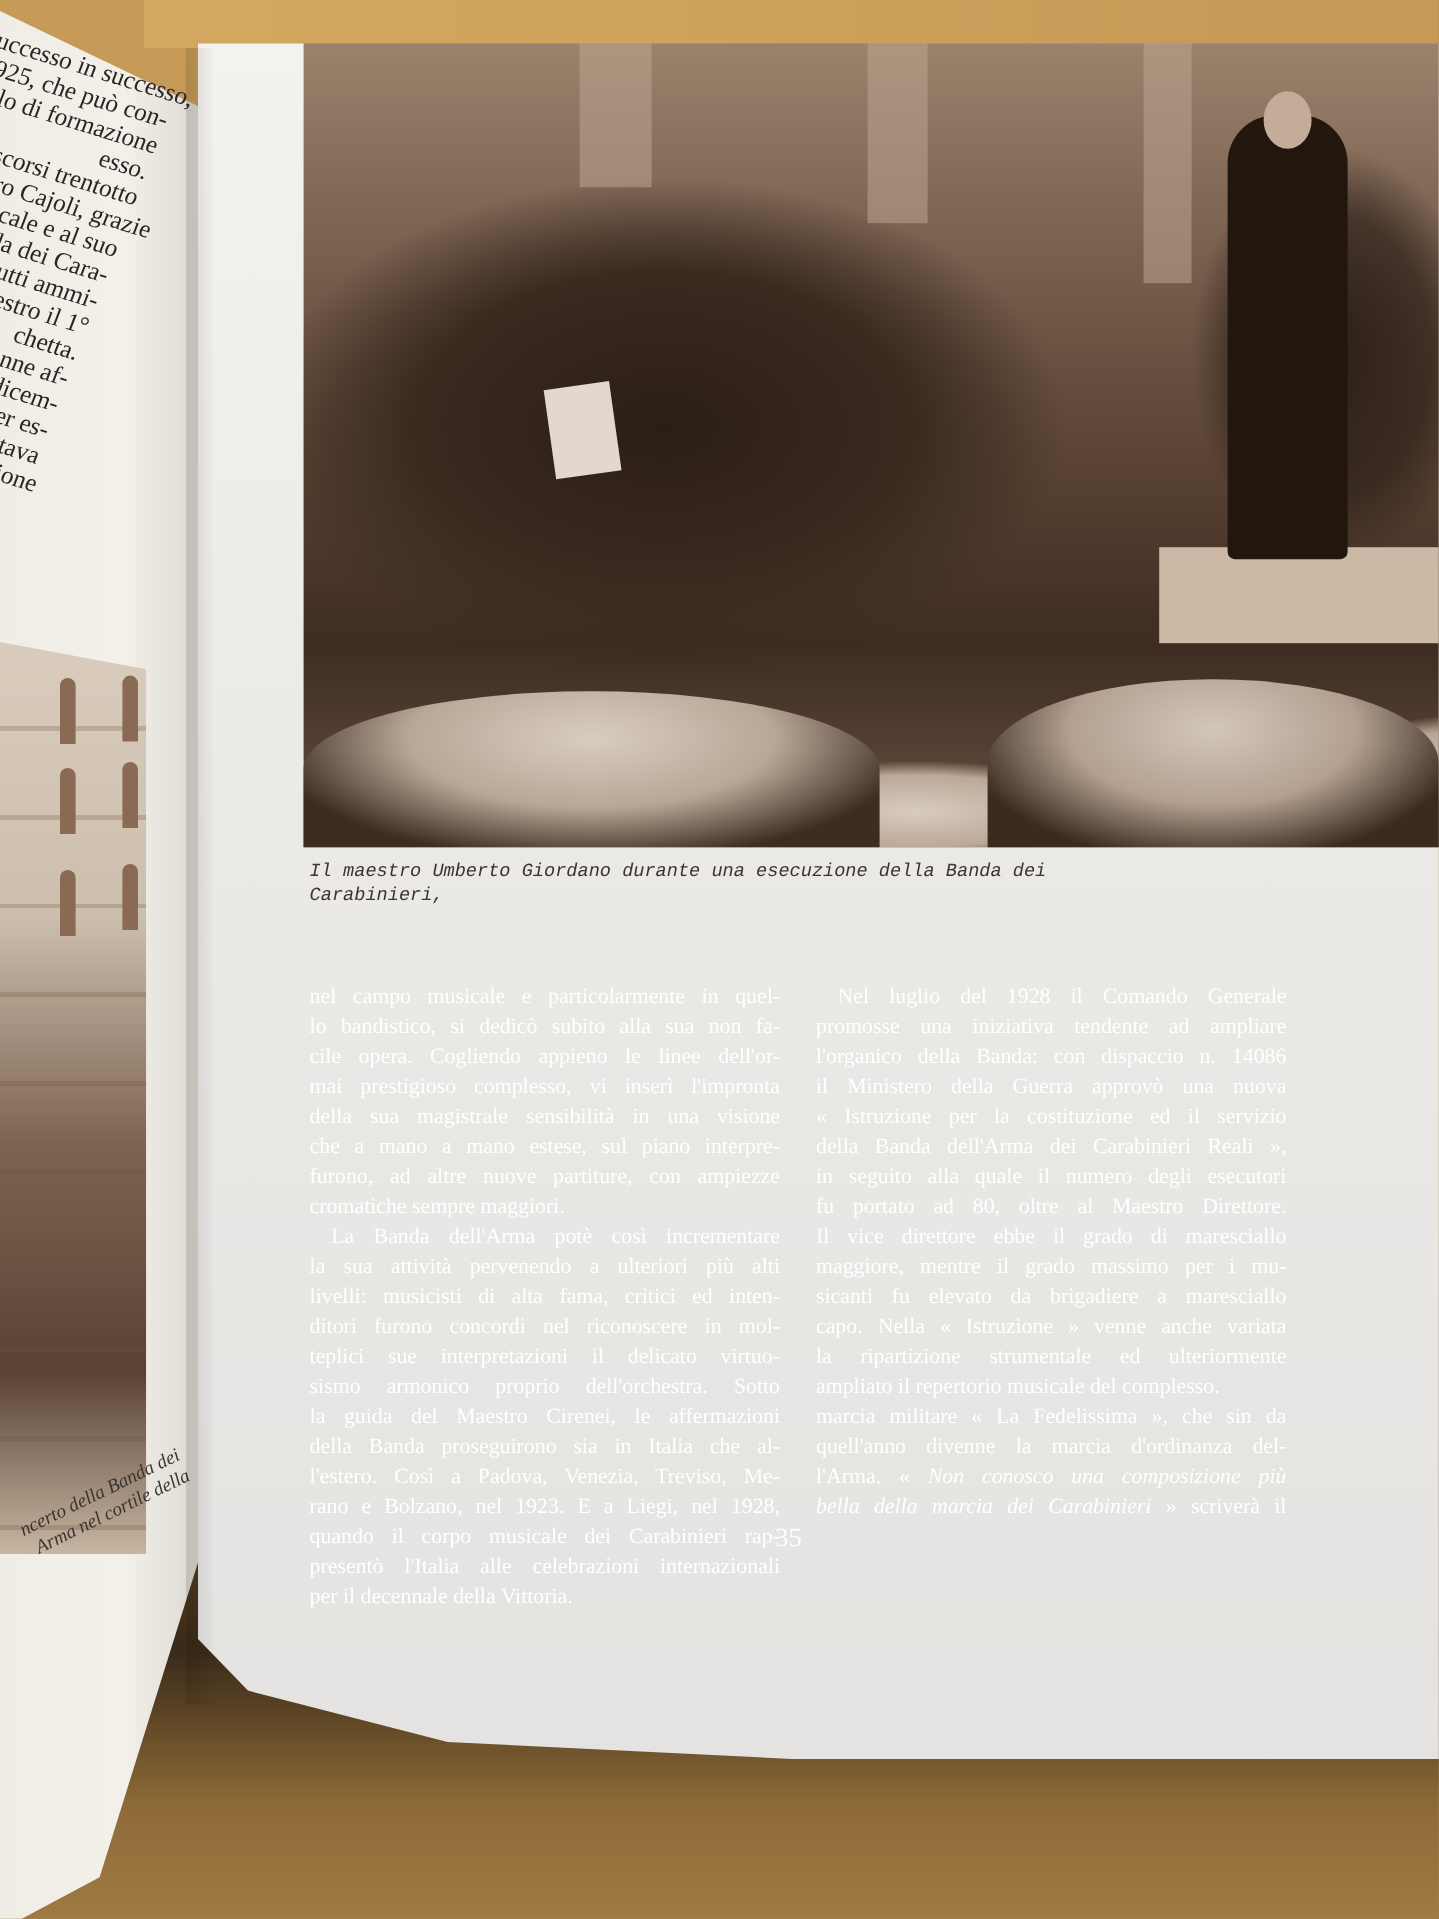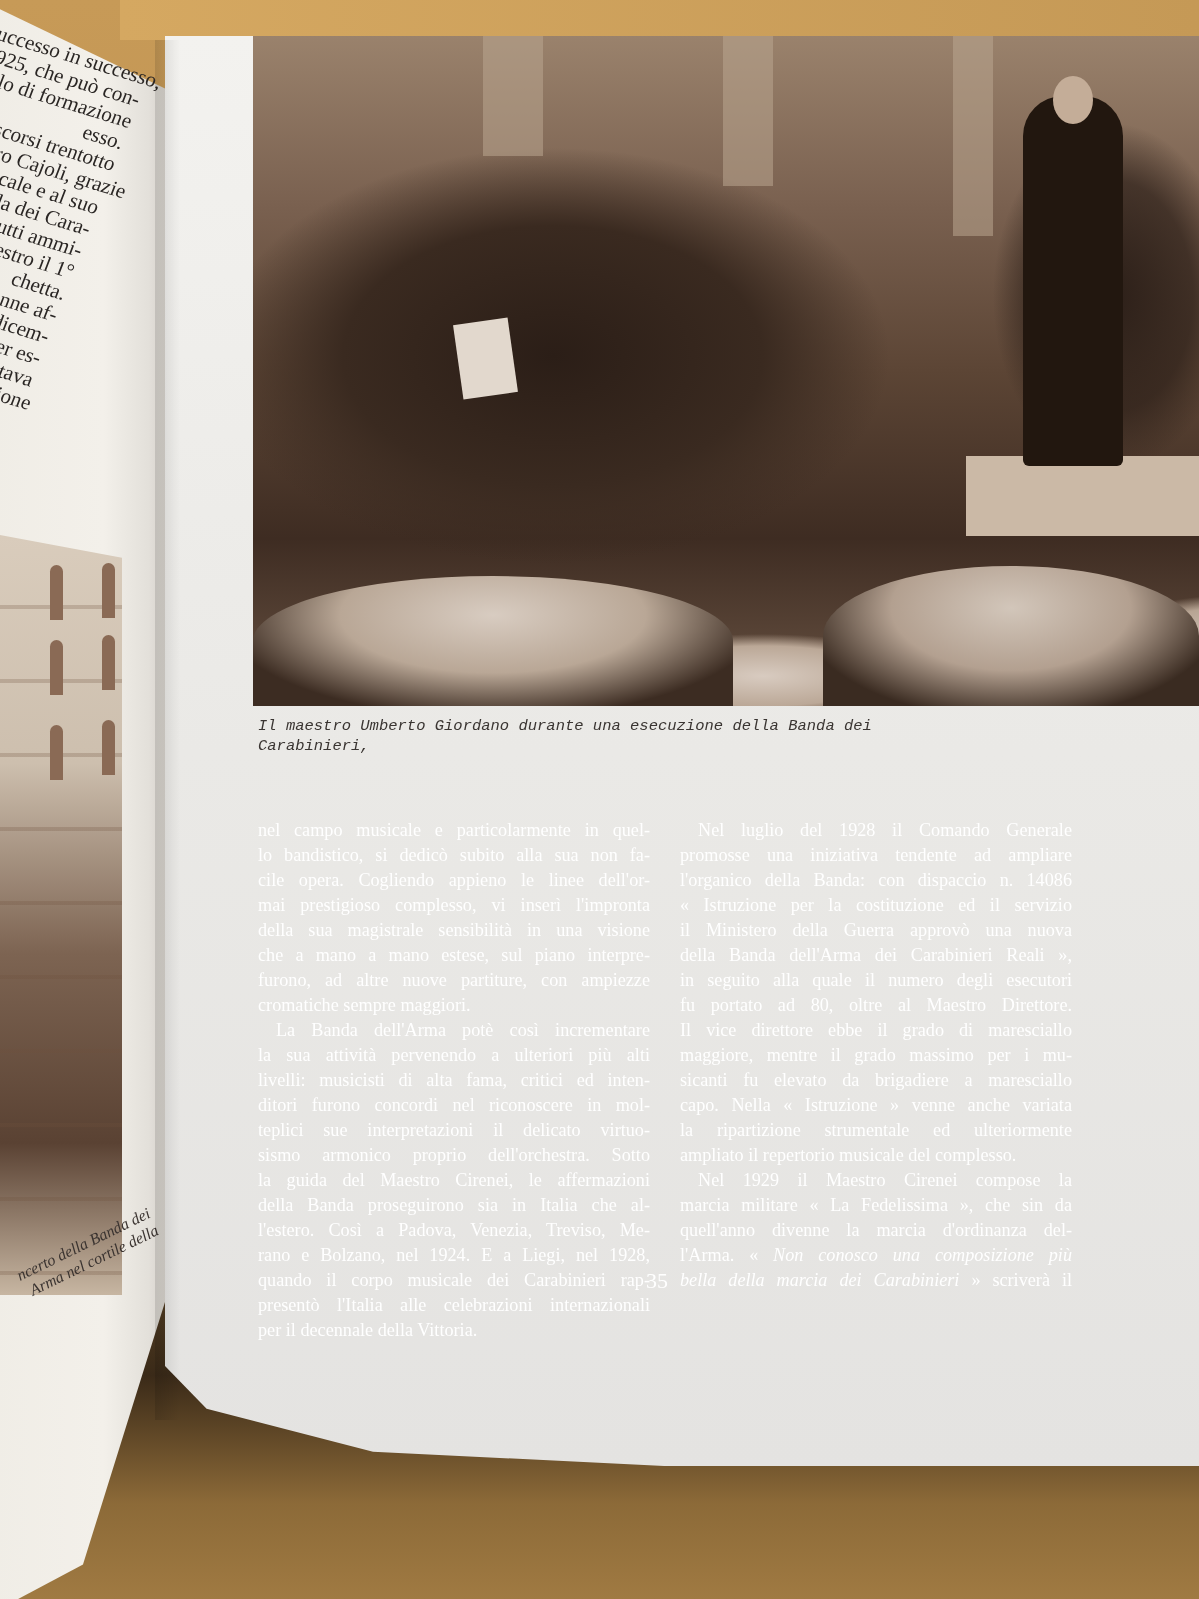--- a/index.html
+++ b/index.html
@@ -160,41 +160,40 @@
   <span class="line last">cromatiche sempre maggiori.</span>
   <span class="line indent">La Banda dell'Arma potè così incrementare</span>
   <span class="line">la sua attività pervenendo a ulteriori più alti</span>
   <span class="line">livelli: musicisti di alta fama, critici ed inten-</span>
   <span class="line">ditori furono concordi nel riconoscere in mol-</span>
   <span class="line">teplici sue interpretazioni il delicato virtuo-</span>
   <span class="line">sismo armonico proprio dell'orchestra. Sotto</span>
   <span class="line">la guida del Maestro Cirenei, le affermazioni</span>
   <span class="line">della Banda proseguirono sia in Italia che al-</span>
   <span class="line">l'estero. Così a Padova, Venezia, Treviso, Me-</span>
-  <span class="line">rano e Bolzano, nel 1924. E a Liegi, nel 1928,</span>
+  <span class="line">rano e Bolzano, nel 1923. E a Liegi, nel 1928,</span>
   <span class="line">quando il corpo musicale dei Carabinieri rap-</span>
   <span class="line">presentò l'Italia alle celebrazioni internazionali</span>
   <span class="line last">per il decennale della Vittoria.</span>
 </div>
 
 <div class="column col-right">
   <span class="line indent">Nel luglio del 1928 il Comando Generale</span>
   <span class="line">promosse una iniziativa tendente ad ampliare</span>
   <span class="line">l'organico della Banda: con dispaccio n. 14086</span>
+  <span class="line">il Ministero della Guerra approvò una nuova</span>
   <span class="line">« Istruzione per la costituzione ed il servizio</span>
-  <span class="line">il Ministero della Guerra approvò una nuova</span>
   <span class="line">della Banda dell'Arma dei Carabinieri Reali »,</span>
   <span class="line">in seguito alla quale il numero degli esecutori</span>
   <span class="line">fu portato ad 80, oltre al Maestro Direttore.</span>
   <span class="line">Il vice direttore ebbe il grado di maresciallo</span>
   <span class="line">maggiore, mentre il grado massimo per i mu-</span>
   <span class="line">sicanti fu elevato da brigadiere a maresciallo</span>
   <span class="line">capo. Nella « Istruzione » venne anche variata</span>
   <span class="line">la ripartizione strumentale ed ulteriormente</span>
   <span class="line last">ampliato il repertorio musicale del complesso.</span>
-  <span class="line indent">Nel 1929 il Maestro Cirenei compose la</span>
   <span class="line">marcia militare « La Fedelissima », che sin da</span>
   <span class="line">quell'anno divenne la marcia d'ordinanza del-</span>
   <span class="line"><span>l'Arma.</span> <span>« </span><em>Non conosco una composizione più</em></span>
   <span class="line"><em>bella della marcia dei Carabinieri</em> <span>» scriverà il</span></span>
 </div>
 
 <div class="page-number">35</div>
 
 </body></html>

